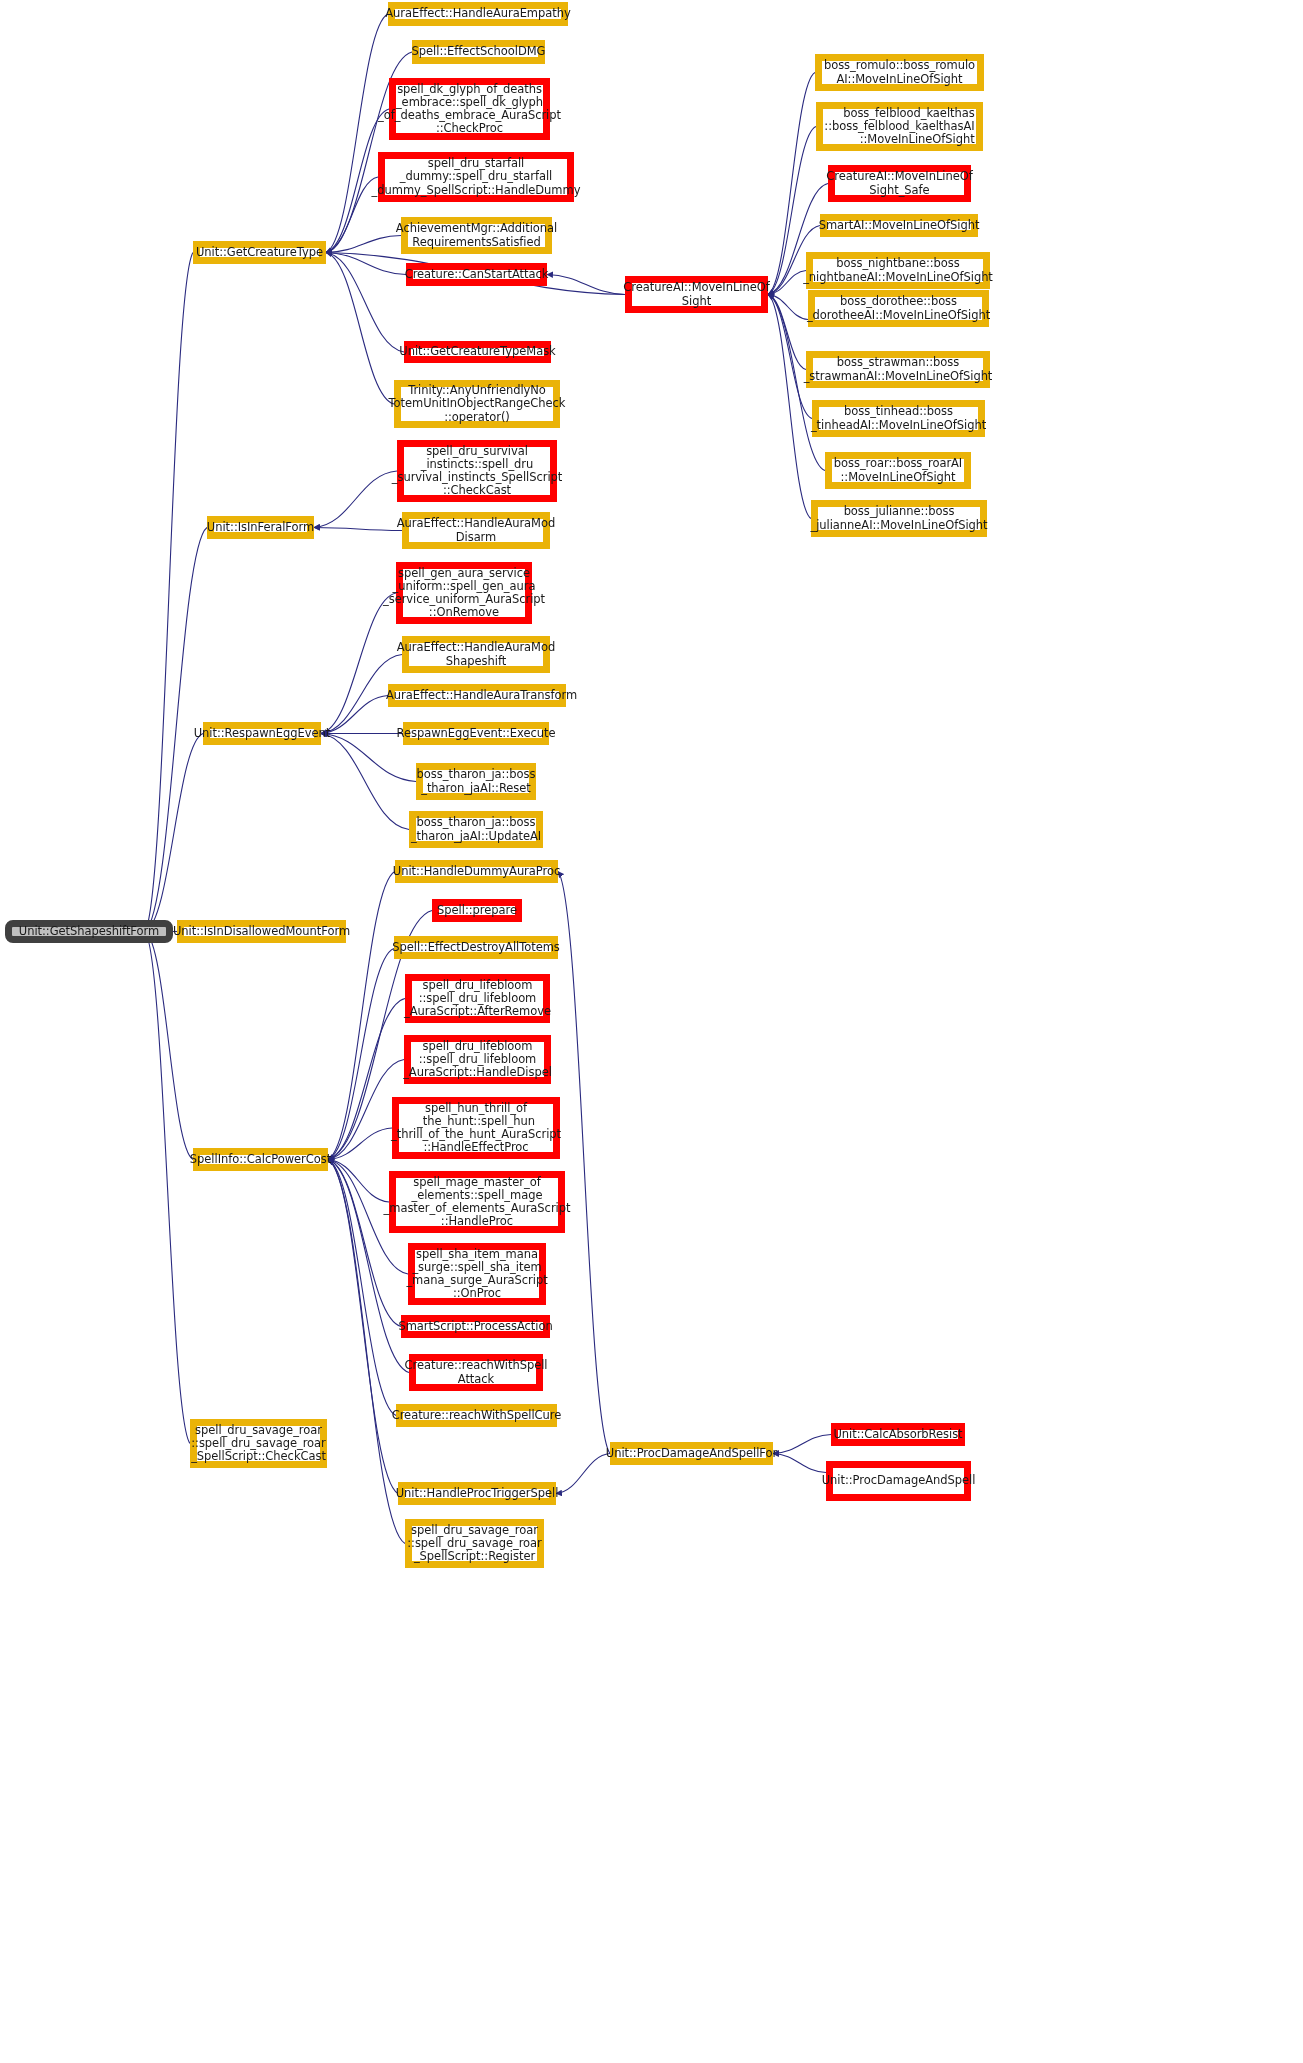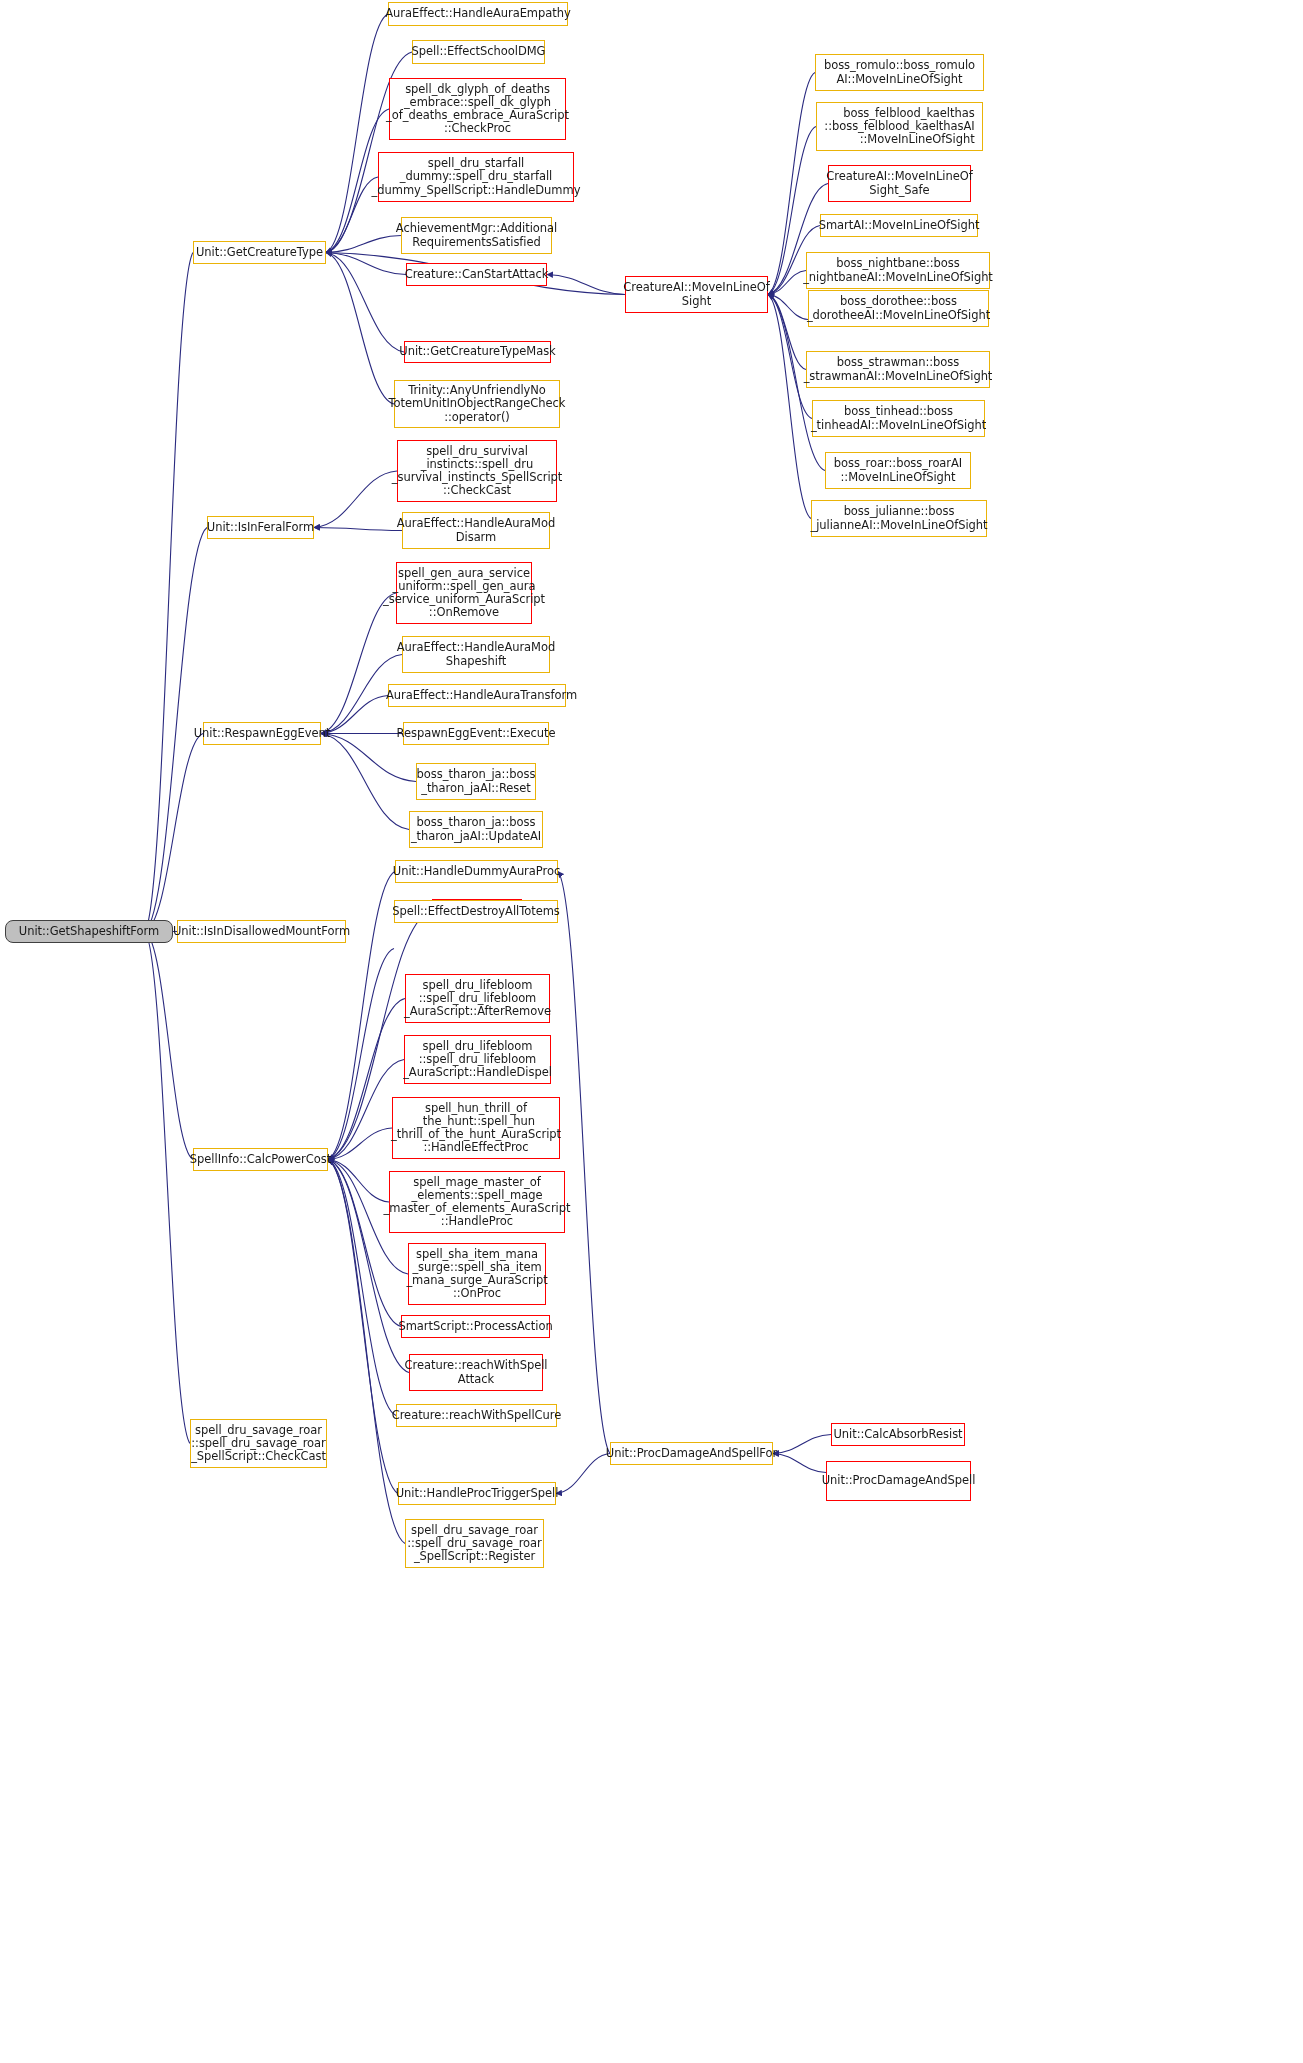--- a/index.html
+++ b/index.html
@@ -24,21 +24,21 @@
     pointer-events: none;
   }
   .node {
     position: absolute;
     box-sizing: border-box;
     display: flex;
     align-items: center;
     justify-content: center;
     text-align: center;
     background: #ffffff;
-    border: 1px solid #eab308;
+    border: 7px solid #eab308;
     color: #1a1a1a;
     font-size: 11.5px;
     line-height: 13.2px;
     letter-spacing: -0.05px;
     white-space: pre-line;
     padding: 1px 3px;
     z-index: 2;
   }
   .node.red {
     border-color: #ff0000;
@@ -108,21 +108,21 @@
         <path d="M 190 1443.5 C 169.75 1417.9, 165.25 957.1, 145 931.5" marker-end="url(#arrow)"></path>
         <path d="M 193 1159.5 C 171.4 1148.1, 166.6 942.9, 145 931.5" marker-end="url(#arrow)"></path>
         <path d="M 203 733.5 C 176.9 743.4, 171.1 921.6, 145 931.5" marker-end="url(#arrow)"></path>
         <path d="M 207 527.5 C 179.1 547.7, 172.9 911.3, 145 931.5" marker-end="url(#arrow)"></path>
         <path d="M 193 252.5 C 171.4 286.45, 166.6 897.55, 145 931.5" marker-end="url(#arrow)"></path>
         <path d="M 177 931.5 C 162.6 931.5, 159.4 931.5, 145 931.5" marker-end="url(#arrow)"></path>
       </g>
   </svg>
 <div class="node" style="left: 388px; top: 2px; width: 180px; height: 24px;">AuraEffect::HandleAuraEmpathy</div>
     <div class="node" style="left: 412px; top: 40px; width: 133px; height: 24px;">Spell::EffectSchoolDMG</div>
-    <div class="node red" style="left: 389px; top: 78px; width: 177px; height: 62px;">spell_dk_glyph_of_deaths
+    <div class="node red" style="left: 389px; top: 78px; width: 161px; height: 62px;">spell_dk_glyph_of_deaths
 _embrace::spell_dk_glyph
 _of_deaths_embrace_AuraScript
 ::CheckProc</div>
     <div class="node red" style="left: 378px; top: 152px; width: 196px; height: 50px;">spell_dru_starfall
 _dummy::spell_dru_starfall
 _dummy_SpellScript::HandleDummy</div>
     <div class="node" style="left: 401px; top: 217px; width: 151px; height: 37px;">AchievementMgr::Additional
 RequirementsSatisfied</div>
     <div class="node red" style="left: 406px; top: 263px; width: 141px; height: 23px;">Creature::CanStartAttack</div>
     <div class="node red" style="left: 404px; top: 341px; width: 147px; height: 22px;">Unit::GetCreatureTypeMask</div>
@@ -142,21 +142,21 @@
     <div class="node" style="left: 402px; top: 636px; width: 148px; height: 37px;">AuraEffect::HandleAuraMod
 Shapeshift</div>
     <div class="node" style="left: 388px; top: 684px; width: 178px; height: 23px; padding-left: 12px;">AuraEffect::HandleAuraTransform</div>
     <div class="node" style="left: 403px; top: 722px; width: 146px; height: 23px;">RespawnEggEvent::Execute</div>
     <div class="node" style="left: 416px; top: 763px; width: 120px; height: 37px;">boss_tharon_ja::boss
 _tharon_jaAI::Reset</div>
     <div class="node" style="left: 409px; top: 811px; width: 134px; height: 37px;">boss_tharon_ja::boss
 _tharon_jaAI::UpdateAI</div>
     <div class="node" style="left: 395px; top: 860px; width: 163px; height: 23px;">Unit::HandleDummyAuraProc</div>
     <div class="node red" style="left: 432px; top: 899px; width: 90px; height: 23px;">Spell::prepare</div>
-    <div class="node" style="left: 394px; top: 900px; width: 164px; height: 23px;">Spell::EffectDestroyAllTotems</div>
+    <div class="node" style="left: 394px; top: 936px; width: 164px; height: 23px;">Spell::EffectDestroyAllTotems</div>
     <div class="node red" style="left: 405px; top: 974px; width: 145px; height: 49px;">spell_dru_lifebloom
 ::spell_dru_lifebloom
 _AuraScript::AfterRemove</div>
     <div class="node red" style="left: 404px; top: 1035px; width: 147px; height: 49px;">spell_dru_lifebloom
 ::spell_dru_lifebloom
 _AuraScript::HandleDispel</div>
     <div class="node red" style="left: 392px; top: 1097px; width: 168px; height: 62px;">spell_hun_thrill_of
 _the_hunt::spell_hun
 _thrill_of_the_hunt_AuraScript
 ::HandleEffectProc</div>

